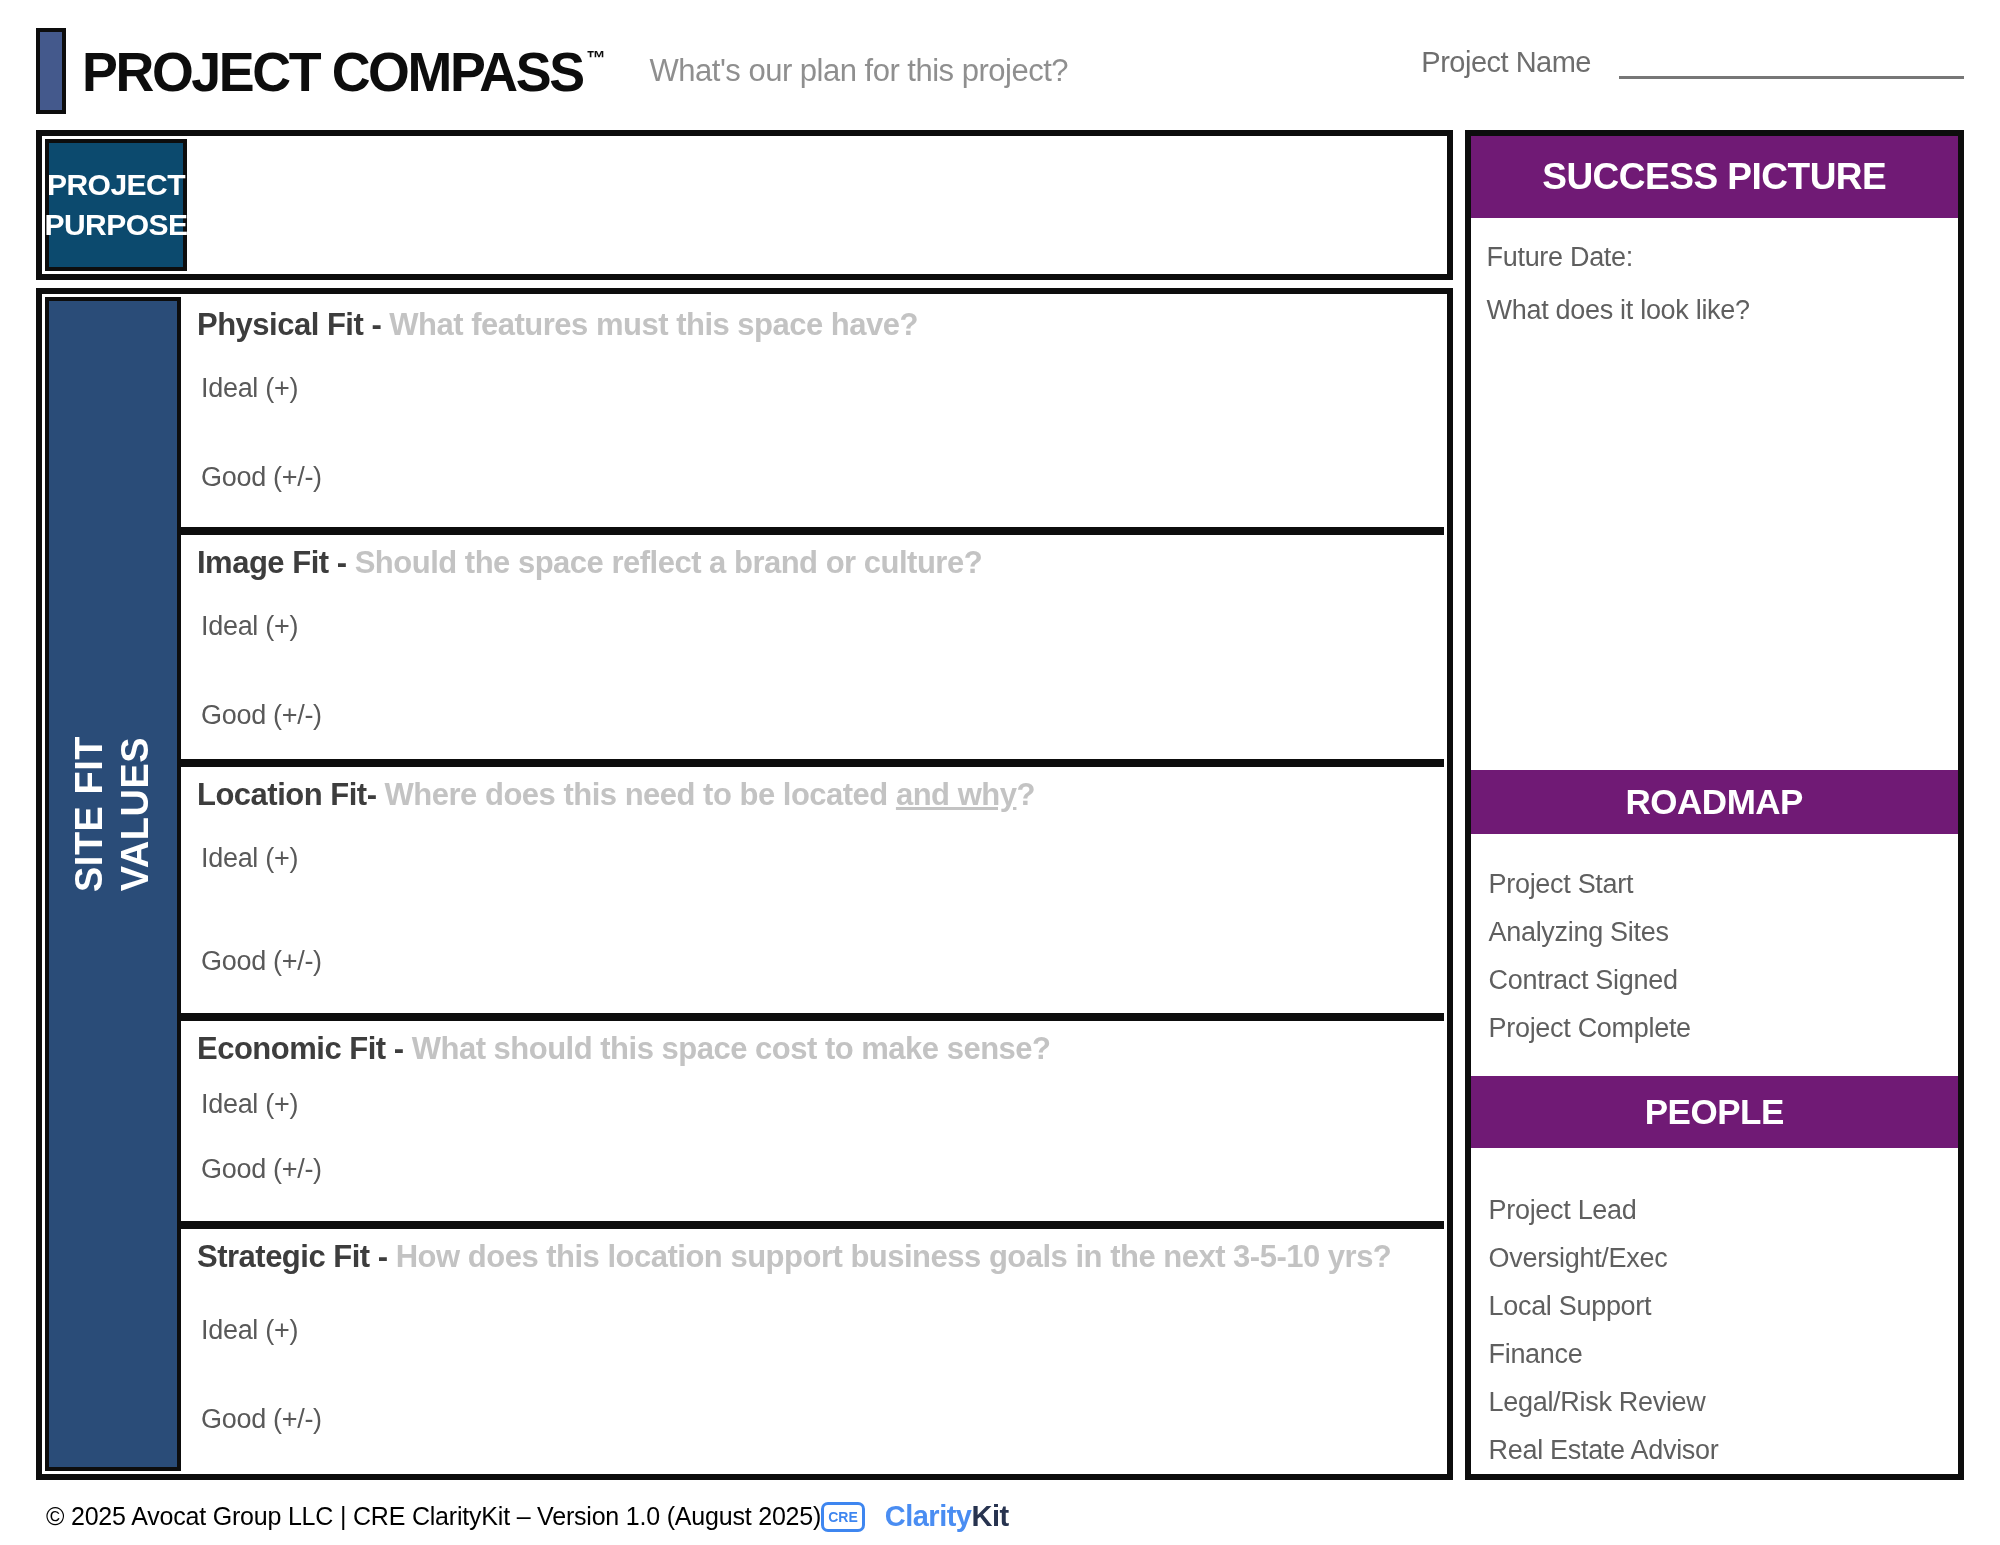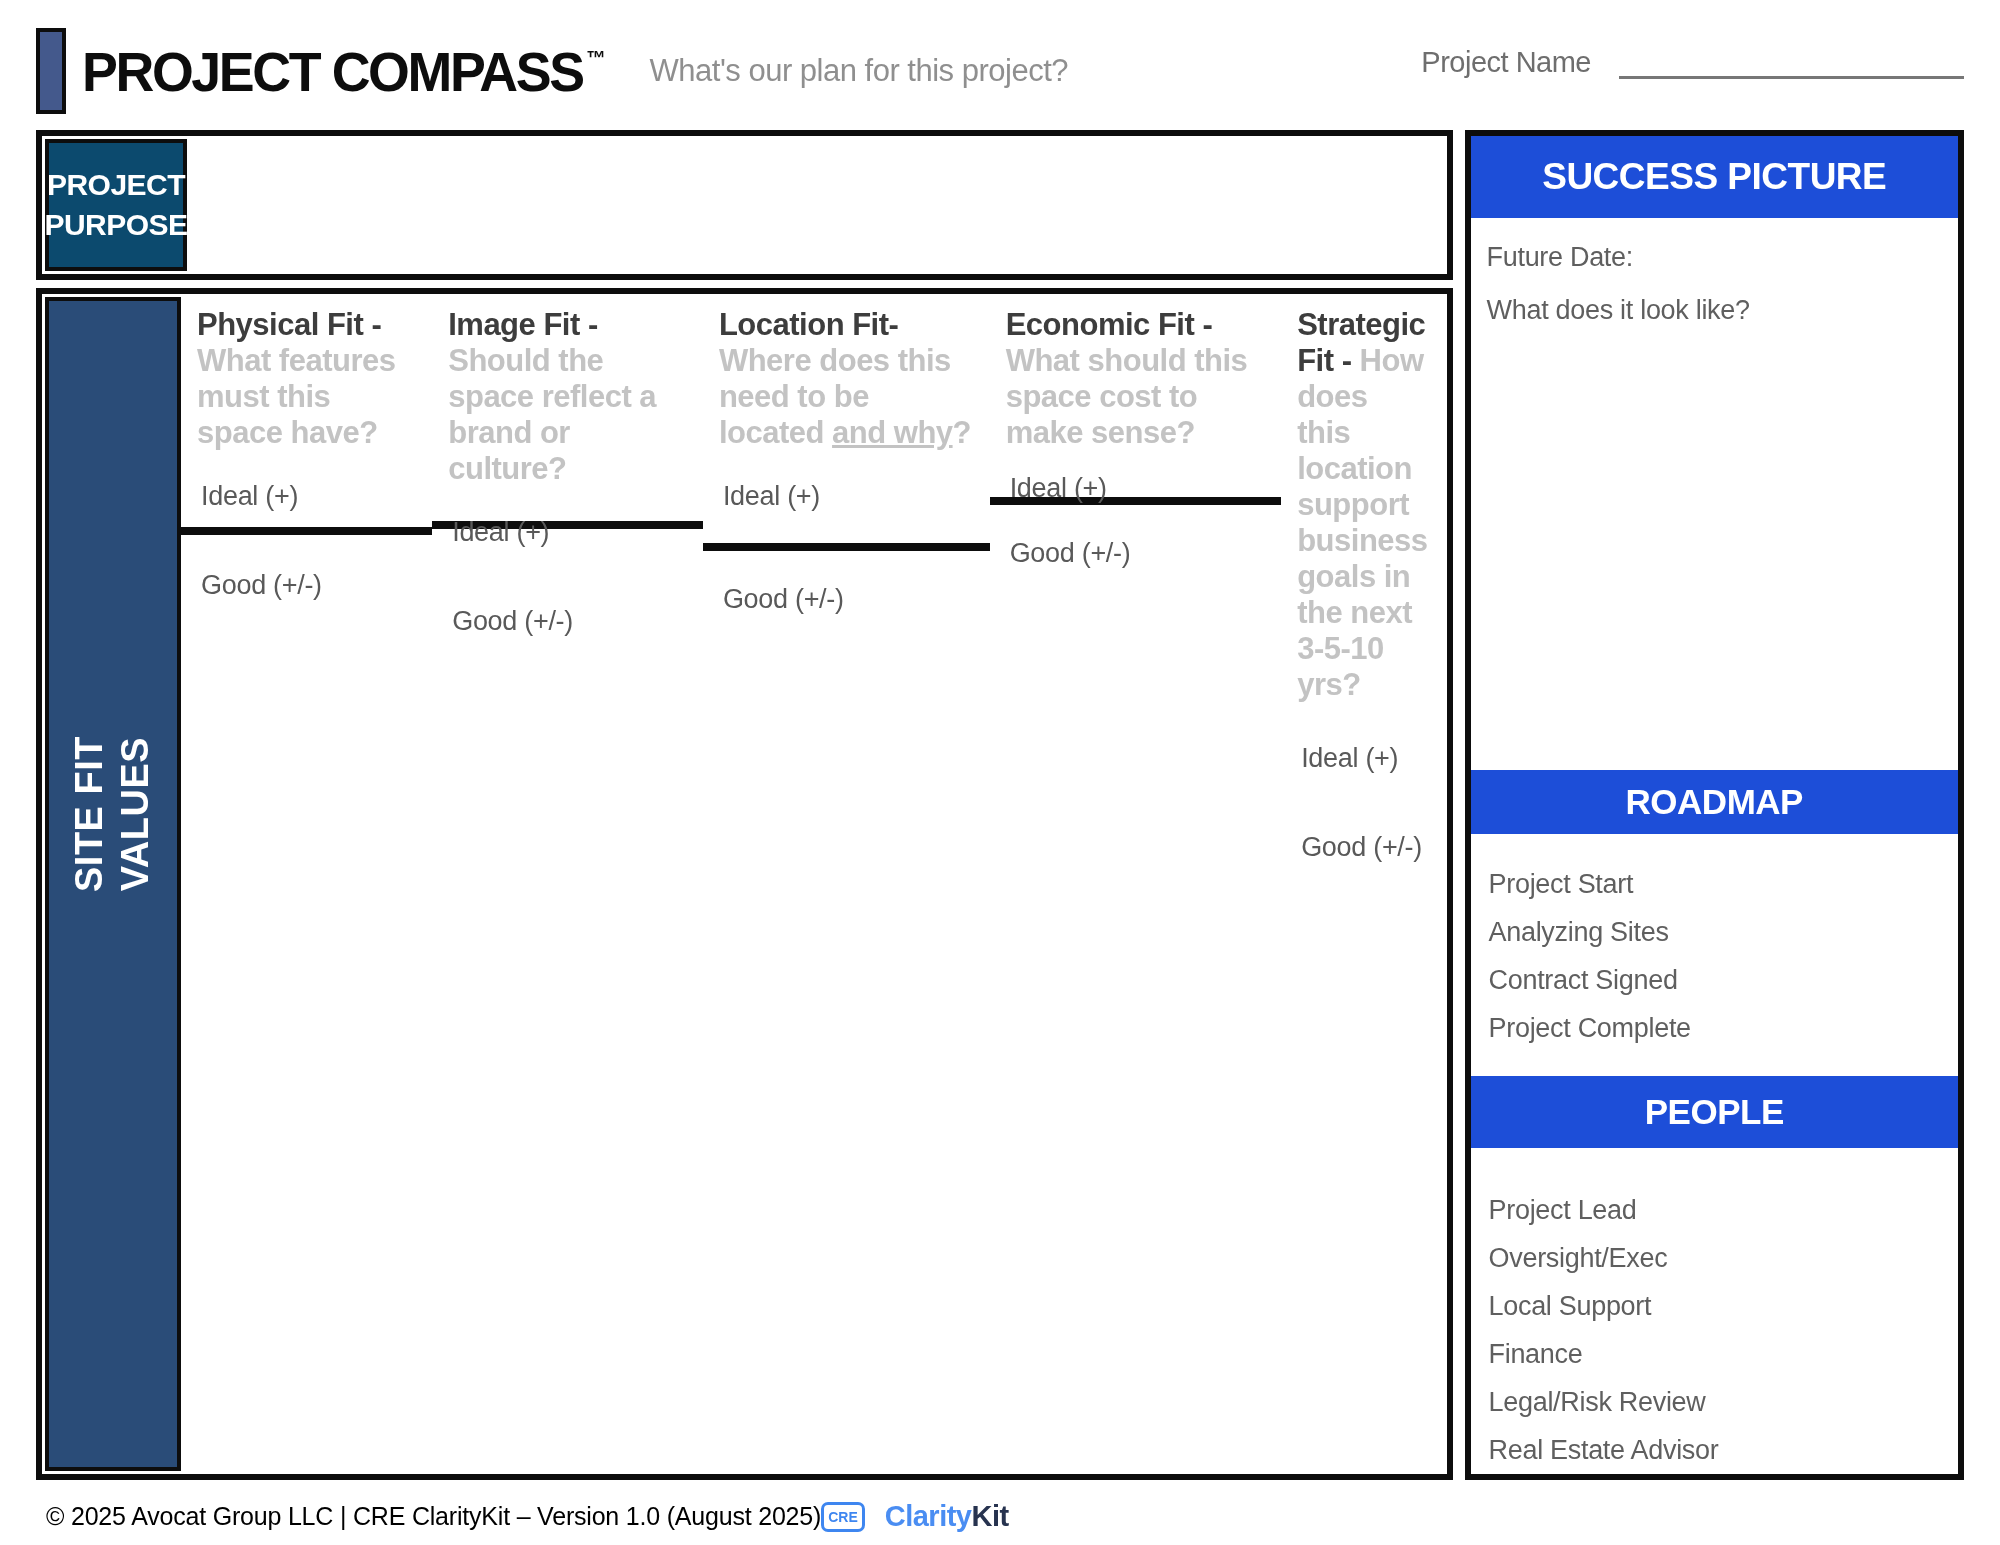--- a/index.html
+++ b/index.html
@@ -47,42 +47,42 @@
 
   
   .sitefit-box { height:1192px; border:6px solid #0d0d0d; display:flex; padding:3px; }
   .sf-sidebar { width:136px; background:#2a4c78; border:4px solid #0d0d0d; position:relative; flex:0 0 auto; }
   .sf-sidebar-text {
     position:absolute; top:44%; left:50%;
     transform: translate(-50%,-50%) rotate(-90deg);
     color:#fff; font-weight:700; font-size:38px; letter-spacing:0.5px;
     text-align:center; line-height:1.2; white-space:nowrap;
   }
-  .sf-sections { flex:1; display:flex; flex-direction:row; }
+  .sf-sections { flex:1; display:flex; flex-direction:column; }
   .section { padding:10px 16px; border-bottom:8px solid #0d0d0d; background:#fff; }
   .section.s0 { height:238px; }
   .section.s1 { height:232px; }
   .section.s2 { height:254px; }
   .section.s3 { height:208px; }
   .section.s4 { flex:1; border-bottom:none; }
   .sec-head { font-size:31px; letter-spacing:-0.5px; }
   .sec-title { font-weight:700; color:#3d3d3d; }
   .sec-q { font-weight:700; color:#c3c3c3; }
   .sec-q .u { text-decoration: underline; text-decoration-thickness: 3px; }
   .lbl { font-size:27px; color:#595959; letter-spacing:-0.3px; }
   .lbl-ideal { margin-top:30px; margin-left:4px; }
   .lbl-good  { margin-top:58px; margin-left:4px; }
   .s2 .lbl-good { margin-top:72px; }
   .s3 .lbl-ideal { margin-top:22px; }
   .s3 .lbl-good { margin-top:34px; }
   .s4 .lbl-ideal { margin-top:40px; }
 
   
   .rp-header {
-    background:#1d4ed8; color:#fff; font-weight:700; text-align:center;
+    background:#701a75; color:#fff; font-weight:700; text-align:center;
     letter-spacing:-0.5px; flex:0 0 auto;
     display:flex; align-items:center; justify-content:center;
   }
   .rp-header.success { height:82px; font-size:37px; }
   .rp-header.roadmap { height:64px; font-size:35px; }
   .rp-header.people  { height:72px; font-size:35px; }
   .success-content { height:552px; padding:24px 16px; }
   .sc-line { font-size:27px; color:#5f5f5f; letter-spacing:-0.3px; }
   .sc-line + .sc-line { margin-top:22px; }
   .rp-list { list-style:none; padding:26px 0 0 18px; }

